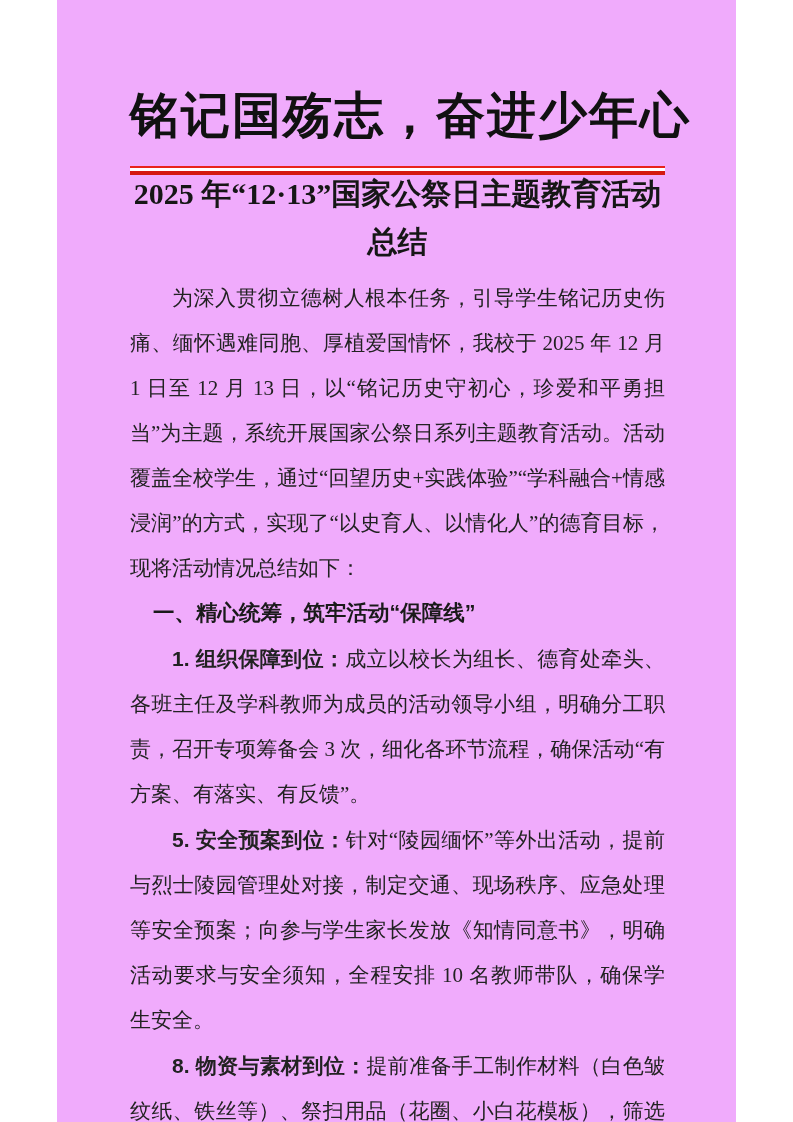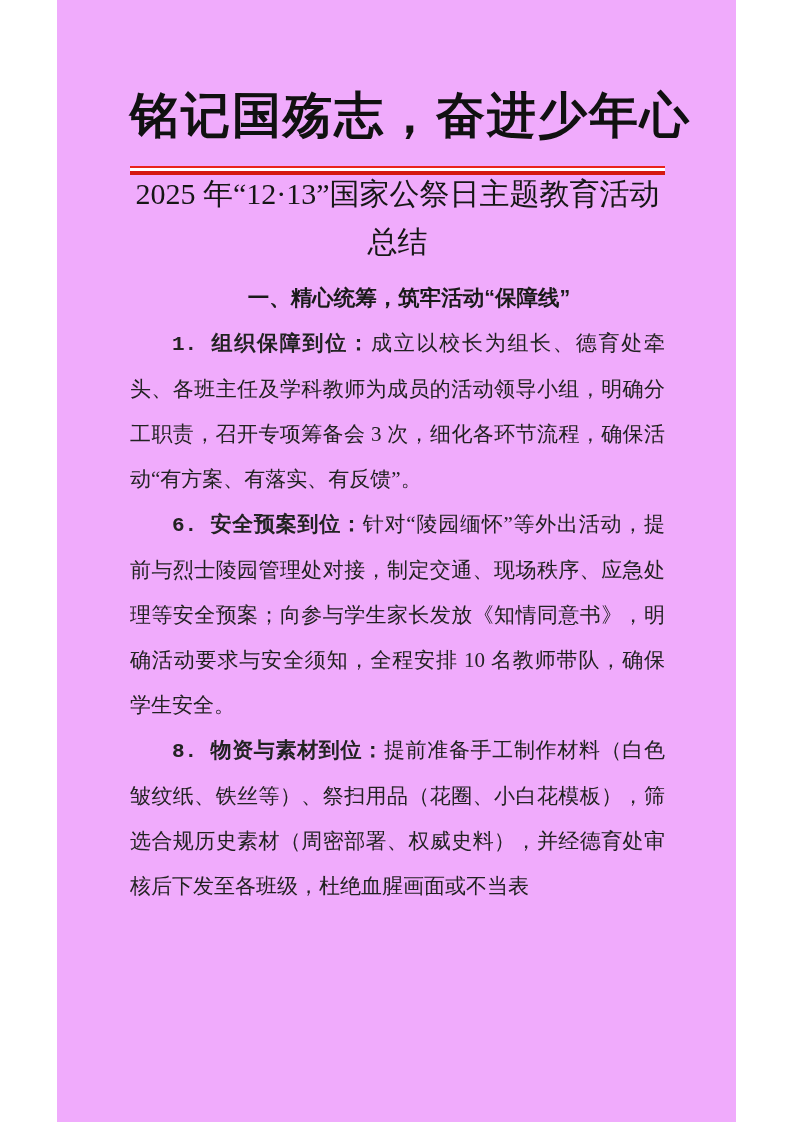--- a/index.html
+++ b/index.html
@@ -33,21 +33,21 @@
   .red-rule {
     margin-top: 20px;
     height: 3px;
     border-top: 2px solid #e8231a;
     border-bottom: 4px solid #d41910;
     background: #ffffff;
   }
   .doc-title {
     margin: -5px 0 0 0;
     text-align: center;
-    font-weight: 400;
+    font-weight: 700;
     font-size: 30px;
     line-height: 48px;
     color: #161616;
   }
   .body-text {
     margin-top: 10px;
   }
   .para {
     margin: 0;
     font-size: 21px;
@@ -57,45 +57,45 @@
     color: #222222;
   }
   .sec-heading {
     margin: 0;
     font-family: "Liberation Sans", "DejaVu Sans", sans-serif;
     font-weight: 700;
     font-size: 21.5px;
     line-height: 45px;
     text-indent: 23px;
     color: #1a1a1a;
-    text-align: center;
   }
   .lead {
-    font-family: Liberation Mono, monospace;
+    font-family: Liberation Sans, sans-serif;
     font-weight: 700;
   }
 </style>
 </head>
 <body>
 
 <div class="page">
 
   <h1 class="masthead">铭记国殇志，奋进少年心</h1>
 
   <div class="red-rule"></div>
 
   <h2 class="doc-title">2025 年“12·13”国家公祭日主题教育活动总结</h2>
 
   <div class="body-text">
 
+    <p class="para">为深入贯彻立德树人根本任务，引导学生铭记历史伤痛、缅怀遇难同胞、厚植爱国情怀，我校于 2025 年 12 月 1 日至 12 月 13 日，以“铭记历史守初心，珍爱和平勇担当”为主题，系统开展国家公祭日系列主题教育活动。活动覆盖全校学生，通过“回望历史+实践体验”“学科融合+情感浸润”的方式，实现了“以史育人、以情化人”的德育目标，现将活动情况总结如下：</p>
 
     <p class="sec-heading">一、精心统筹，筑牢活动“保障线”</p>
 
 
     <p class="para"><span class="lead">1. 组织保障到位：</span><span>成立以校长为组长、德育处牵头、各班主任及学科教师为成员的活动领导小组，明确分工职责，召开专项筹备会 3 次，细化各环节流程，确保活动“有方案、有落实、有反馈”。</span></p>
 
-    <p class="para"><span class="lead">6. 安全预案到位：</span><span>针对“陵园缅怀”等外出活动，提前与烈士陵园管理处对接，制定交通、现场秩序、应急处理等安全预案；向参与学生家长发放《知情同意书》，明确活动要求与安全须知，全程安排 10 名教师带队，确保学生安全。</span></p>
+    <p class="para"><span class="lead">5. 安全预案到位：</span><span>针对“陵园缅怀”等外出活动，提前与烈士陵园管理处对接，制定交通、现场秩序、应急处理等安全预案；向参与学生家长发放《知情同意书》，明确活动要求与安全须知，全程安排 10 名教师带队，确保学生安全。</span></p>
 
     <p class="para"><span class="lead">8. 物资与素材到位：</span><span>提前准备手工制作材料（白色皱纹纸、铁丝等）、祭扫用品（花圈、小白花模板），筛选合规历史素材（周密部署、权威史料），并经德育处审核后下发至各班级，杜绝血腥画面或不当表</span></p>
 
   </div>
 
 </div>
 
 </body></html>

